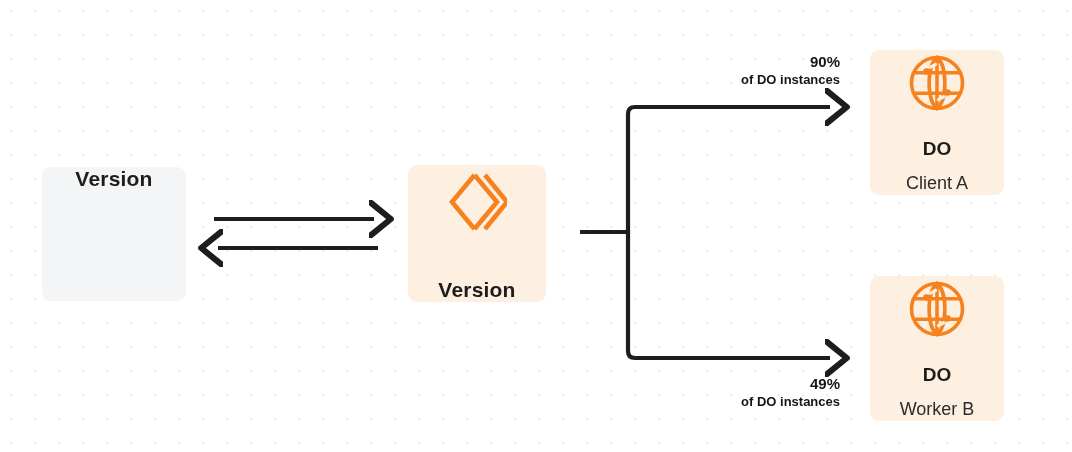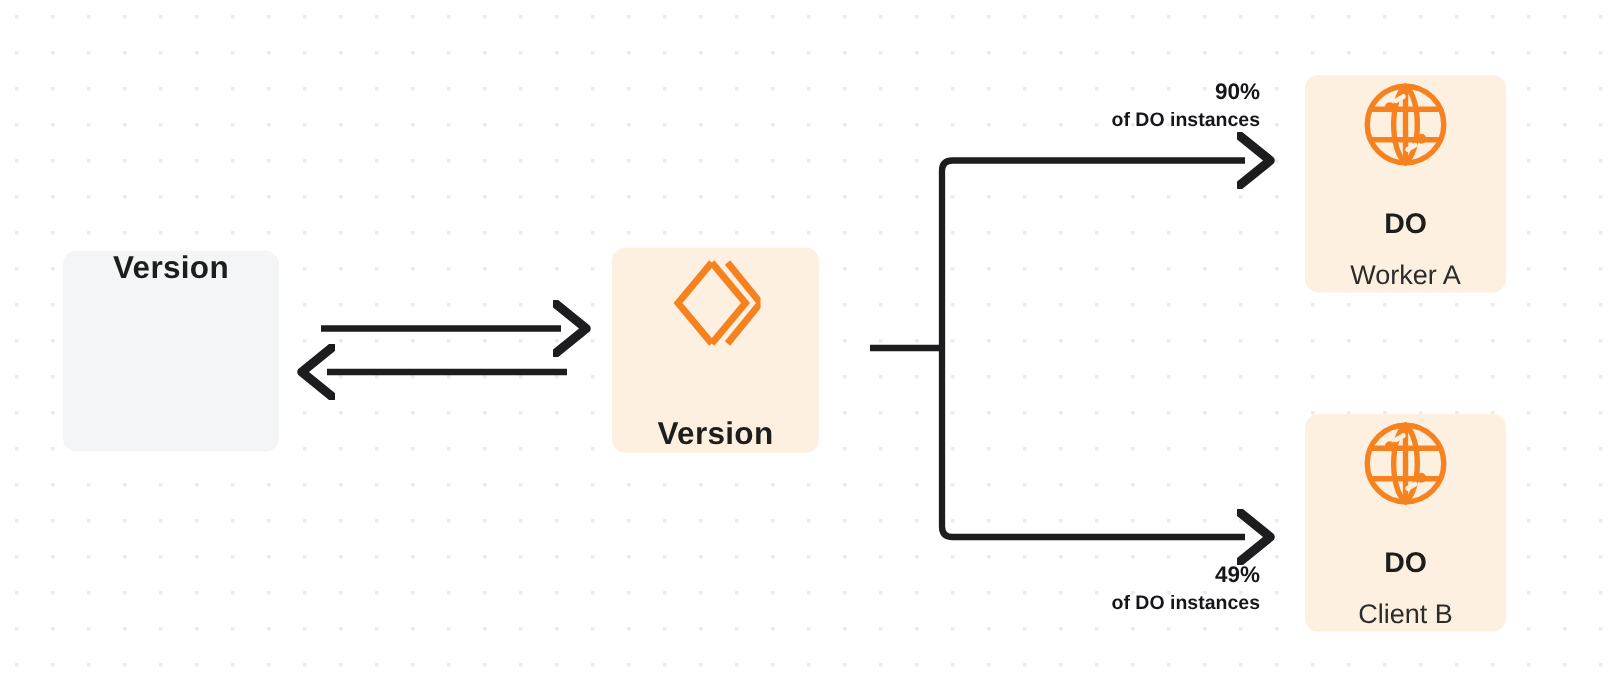--- a/index.html
+++ b/index.html
@@ -184,21 +184,21 @@
           <circle cx="18.5" cy="17.5" r="3.3"></circle>
           <circle cx="39.5" cy="38.5" r="3.3"></circle>
         </g>
         <g fill="none" stroke="#fdf0e1" stroke-width="3.2" stroke-linecap="round">
           <line x1="22.5" y1="13.2" x2="27.6" y2="10.4"></line>
           <line x1="35.5" y1="42.8" x2="30.4" y2="45.6"></line>
         </g>
       </svg>
     </span>
     <span class="node-title">DO</span>
-    <span class="node-subtitle">Worker A</span>
+    <span class="node-subtitle">Client A</span>
   </div>
 
   <div class="node do-node" id="do-b-node">
     <span class="icon-wrap">
       <svg width="58" height="58" viewBox="0 0 58 58" xmlns="http://www.w3.org/2000/svg">
         <g fill="none" stroke="#f6821f" stroke-width="3.6" stroke-linecap="round" stroke-linejoin="round">
           <circle cx="29" cy="29" r="25.5"></circle>
           <line x1="29" y1="3.5" x2="29" y2="54.5"></line>
           <line x1="6.2" y1="18.8" x2="51.8" y2="18.8"></line>
           <line x1="6.2" y1="39.2" x2="51.8" y2="39.2"></line>
@@ -209,21 +209,21 @@
           <circle cx="18.5" cy="17.5" r="3.3"></circle>
           <circle cx="39.5" cy="38.5" r="3.3"></circle>
         </g>
         <g fill="none" stroke="#fdf0e1" stroke-width="3.2" stroke-linecap="round">
           <line x1="22.5" y1="13.2" x2="27.6" y2="10.4"></line>
           <line x1="35.5" y1="42.8" x2="30.4" y2="45.6"></line>
         </g>
       </svg>
     </span>
     <span class="node-title">DO</span>
-    <span class="node-subtitle">Client B</span>
+    <span class="node-subtitle">Worker B</span>
   </div>
 
   <div class="edge-label" id="label-top">
     <span class="pct">90%</span>
     <span class="sub">of DO instances</span>
   </div>
 
   <div class="edge-label" id="label-bottom">
     <span class="pct">49%</span>
     <span class="sub">of DO instances</span>

